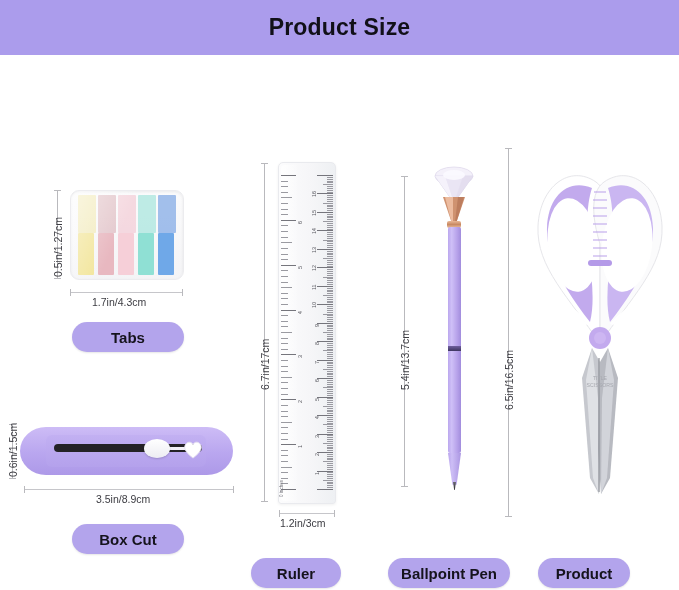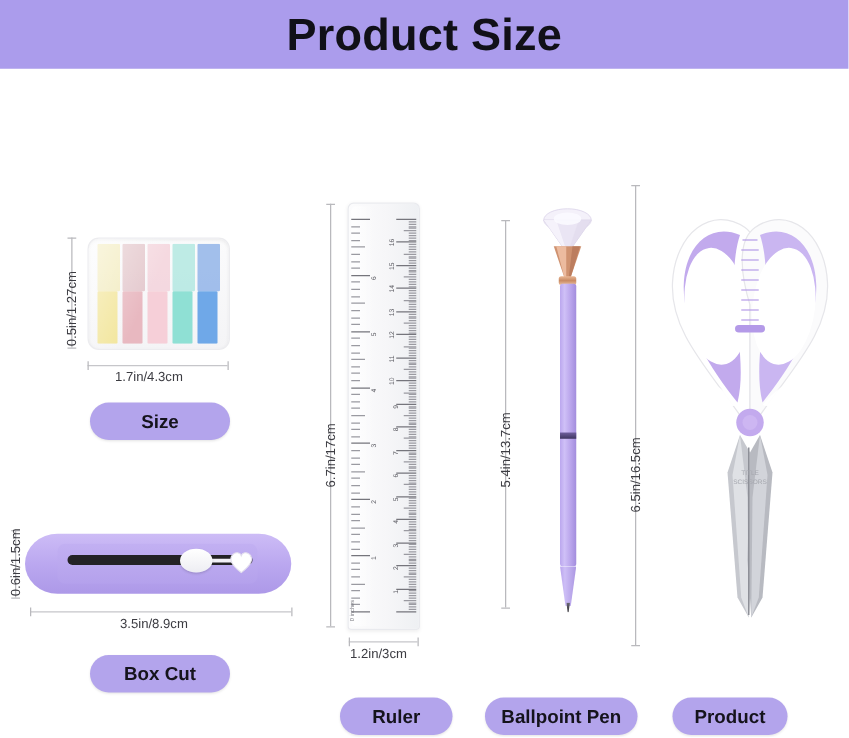--- a/index.html
+++ b/index.html
@@ -13,21 +13,21 @@
   #stage{position:relative;width:679px;height:590px;overflow:hidden;background:#fff;}
 
   
   .header{
     position:absolute;left:0;top:0;width:679px;height:55px;
     background:#ab9cec;
   }
   .header-title{
     position:absolute;left:0;top:0;width:679px;height:55px;
     display:flex;align-items:center;justify-content:center;
-    font-size:36px;font-weight:bold;color:#111018;
+    font-size:23px;font-weight:bold;color:#111018;
     letter-spacing:.2px;
   }
 
   
   .pill{
     position:absolute;
     background:#b3a4ec;
     border-radius:16px;
     height:30px;
     display:flex;align-items:center;justify-content:center;
@@ -191,21 +191,21 @@
         </div>
         <div class="tabstrip" style="left:82px;">
           <div class="upper" style="background:#7fa7e4;"></div>
             <div class="lower" style="background:#6fa8e8;"></div>
         </div>
       </div>
       <div class="case-gloss"></div>
     </div>
 
     <div class="pill" style="left:72px;top:322px;width:112px;">
-      <span>Size</span>
+      <span>Tabs</span>
     </div>
   </div>
 
   <div>
 
     <div class="dim-v" style="left:12px;top:424px;height:54px;"></div>
     <div class="cap cap-h" style="left:9px;top:424px;"></div>
     <div class="cap cap-h" style="left:9px;top:478px;"></div>
     <div class="dim-label vert" style="left:7px;top:477px;">0.6in/1.5cm</div>
 
@@ -493,21 +493,21 @@
           <div class="tick R" style="top: 19.3882px; width: 6px;"></div>
           <div class="tick R" style="top: 17.5412px; width: 6px;"></div>
           <div class="tick R" style="top: 15.6941px; width: 6px;"></div>
           <div class="tick R" style="top: 13.8471px; width: 6px;"></div>
           <div class="tick R maj" style="top: 12px; width: 16px;"></div>
         </div>
       <div class="ruler-brand">&nbsp;</div>
       <div class="ruler-foot">0 inches</div>
     </div>
 
-    <div class="pill" style="left:272px;top:558px;width:90px;">
+    <div class="pill" style="left:251px;top:558px;width:90px;">
       <span>Ruler</span>
     </div>
   </div>
 
   <div>
 
     <div class="dim-v" style="left:404px;top:176px;height:310px;"></div>
     <div class="cap cap-h" style="left:401px;top:176px;"></div>
     <div class="cap cap-h" style="left:401px;top:486px;"></div>
     <div class="dim-label vert" style="left:399px;top:390px;">5.4in/13.7cm</div>

